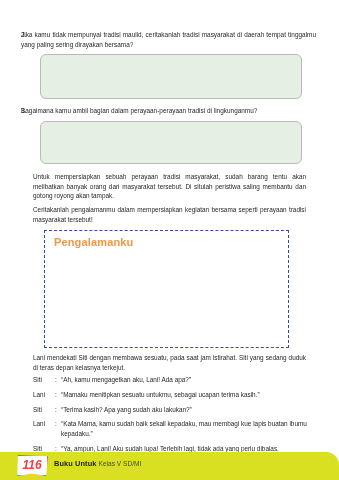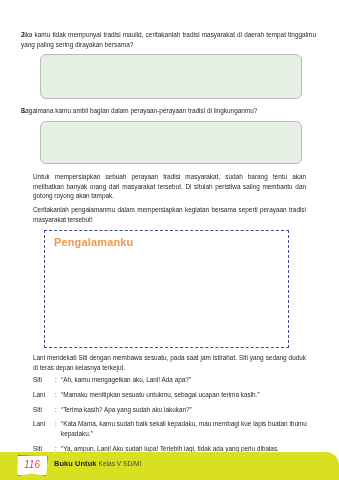--- a/index.html
+++ b/index.html
@@ -134,22 +134,22 @@
     background: #ffffff;
     border: 0.8px solid #ef3e42;
     clip-path: polygon(6% 0%, 100% 6%, 94% 100%, 50% 88%, 4% 100%);
   }
   #page-number {
     position: absolute;
     inset: 0;
     display: flex;
     align-items: center;
     justify-content: center;
-    font-size: 10px;
-    font-weight: normal;
+    font-size: 12px;
+    font-weight: bold;
     color: #ef3e42;
     font-style: italic;
     padding-bottom: 2px;
   }
   #footer-text {
     position: absolute;
     left: 54px;
     top: 459px;
     font-size: 7.4px;
     color: #231f20;

